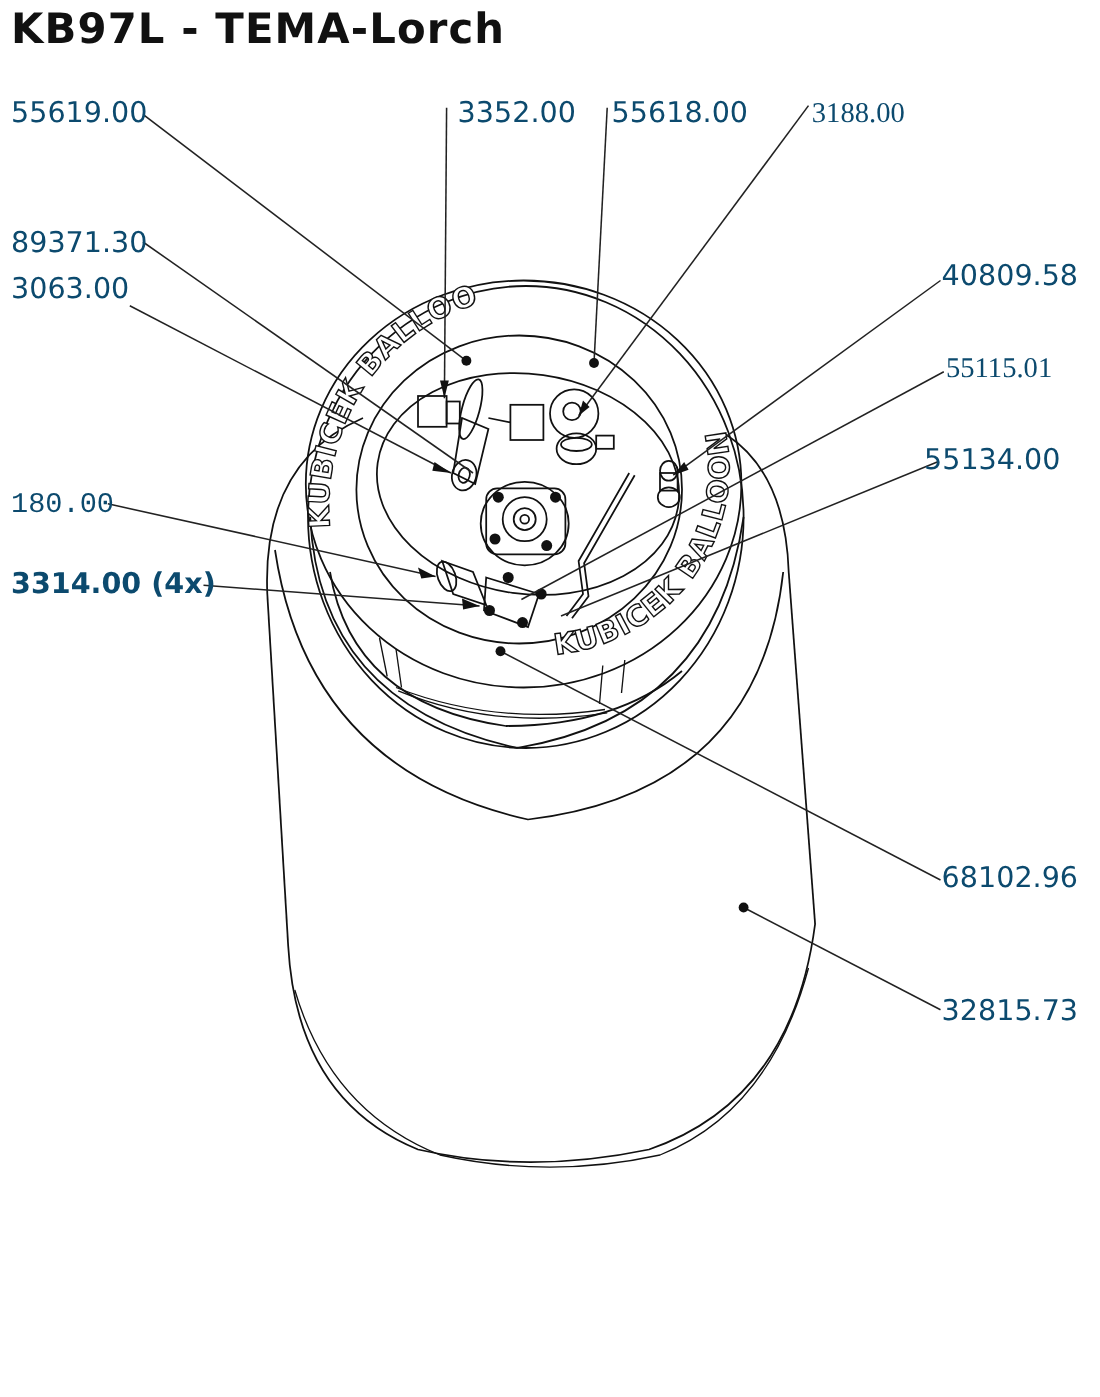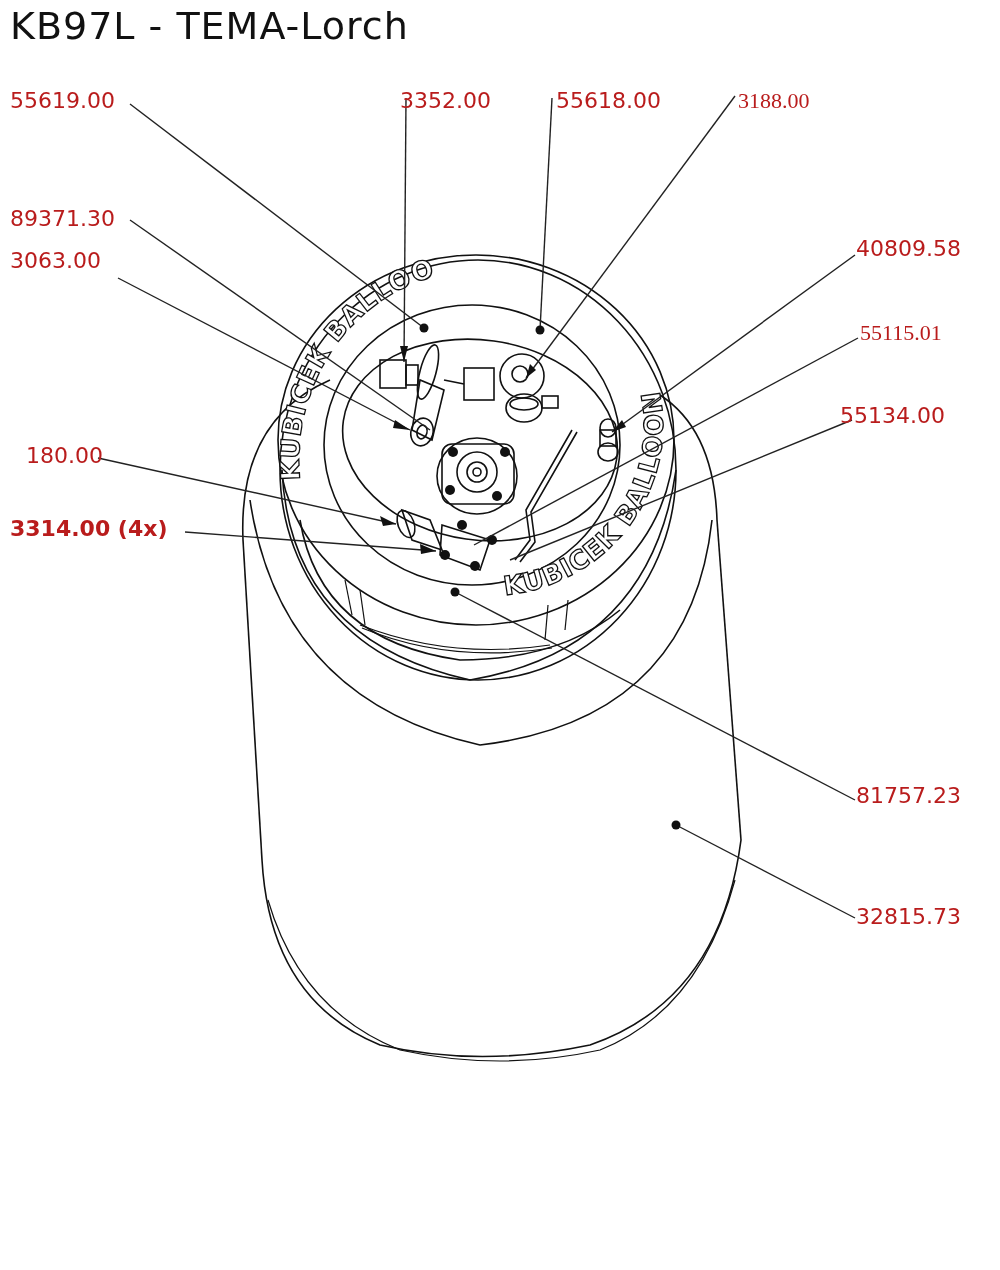--- a/index.html
+++ b/index.html
@@ -1,18 +1,18 @@
 <!DOCTYPE html>
 <html><head>
 <meta charset="utf-8">
 <style>
   html, body { margin: 0; padding: 0; background: #ffffff; }
   body { width: 1000px; height: 1270px; position: relative; overflow: hidden; font-family: "DejaVu Sans", sans-serif; color: #111; }
-  .title { position: absolute; left: 10px; top: 4px; font-size: 38px; letter-spacing: 1px; font-weight: normal; color: #111; white-space: nowrap; }
-  .label { position: absolute; font-size: 22px; letter-spacing: 0px; color: #b91c1c; white-space: nowrap; line-height: 1; }
+  .title { position: absolute; left: 10px; top: 4px; font-size: 38px; letter-spacing: 1px; font-weight: bold; color: #111; white-space: nowrap; }
+  .label { position: absolute; font-size: 26px; letter-spacing: 0px; color: #0c4a6e; white-space: nowrap; line-height: 1; }
   svg.drawing { position: absolute; left: 0; top: 0; }
   .ln { stroke: #111; stroke-width: 1.6; fill: none; }
   .thin { stroke: #111; stroke-width: 1.2; fill: none; }
   .leader { stroke: #222; stroke-width: 1.4; fill: none; }
   .dot { fill: #111; }
   .emboss { font-family: "DejaVu Sans", sans-serif; font-weight: bold; font-size: 26px; fill: #fff; stroke: #111; stroke-width: 1.3; letter-spacing: 1px; }
 </style>
 </head>
 <body>
 
@@ -138,24 +138,24 @@
 
   <g>
     <circle class="dot" cx="424" cy="328" r="4.5"></circle>
     <circle class="dot" cx="540" cy="330" r="4.5"></circle>
     <circle class="dot" cx="455" cy="592" r="4.5"></circle>
     <circle class="dot" cx="676" cy="825" r="4.5"></circle>
   </g>
 </svg>
 
 <div class="label" style="left:10px; top:90px;">55619.00</div>
-<div class="label" style="left:400px; top:90px;">3352.00</div>
+<div class="label" style="left:416px; top:90px;">3352.00</div>
 <div class="label" style="left:556px; top:90px;">55618.00</div>
 <div class="label" style="left:738px; top:90px;font-family:Liberation Serif, serif;">3188.00</div>
 <div class="label" style="left:10px; top:208px;">89371.30</div>
 <div class="label" style="left:10px; top:250px;">3063.00</div>
 <div class="label" style="left:856px; top:238px;">40809.58</div>
 <div class="label" style="left:860px; top:322px;font-family:Liberation Serif, serif;">55115.01</div>
 <div class="label" style="left:840px; top:405px;">55134.00</div>
-<div class="label" style="left:26px; top:445px;">180.00</div>
+<div class="label" style="left:10px; top:445px;font-family:Liberation Mono, monospace;">180.00</div>
 <div class="label" style="left:10px; top:518px;font-weight:bold;">3314.00 (4x)</div>
-<div class="label" style="left:856px; top:785px;">81757.23</div>
+<div class="label" style="left:856px; top:785px;">68102.96</div>
 <div class="label" style="left:856px; top:906px;">32815.73</div>
 
 </body></html>

